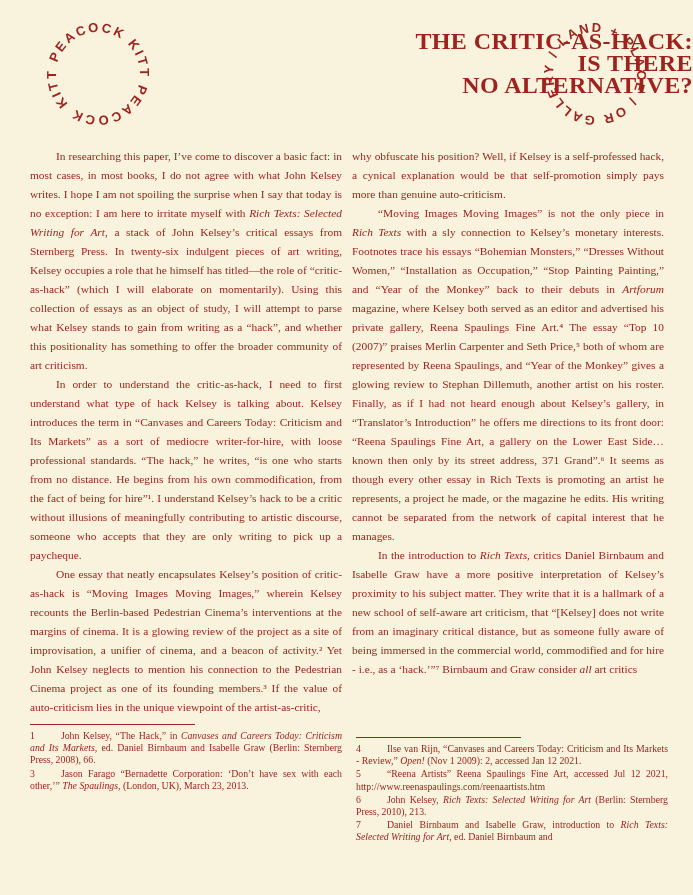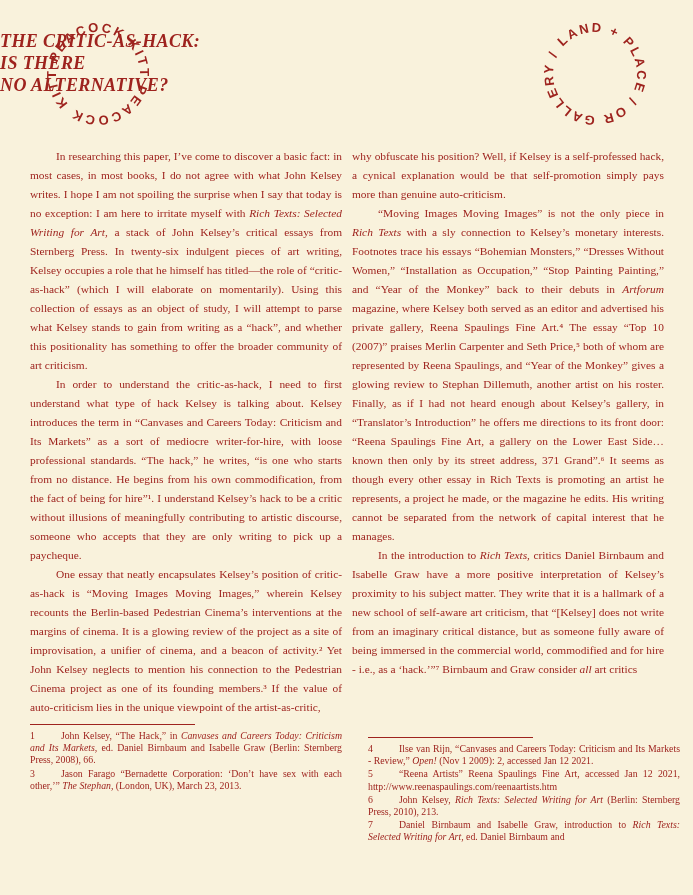--- a/index.html
+++ b/index.html
@@ -12,23 +12,23 @@
     position:relative;
     width:693px;height:895px;
     background:var(--paper);
     color:var(--ink);
     font-family:"Liberation Serif","DejaVu Serif",serif;
     overflow:hidden;
   }
   
   .title{
     position:absolute;left:0;right:0;top:30px;
-    text-align:left;
-    font-weight:bold;font-style:italic;
-    font-size:18px;line-height:22px;
+    text-align:right;
+    font-weight:bold;
+    font-size:24px;line-height:22px;
     letter-spacing:0.4px;
   }
   
   .badge{position:absolute;top:18px;}
   .badge-left{left:42px;}
   .badge-right{left:539px;}
   .badge-text{
     fill:var(--ink);
     font-family:"Liberation Sans","DejaVu Sans",sans-serif;
     font-weight:700;
@@ -46,21 +46,21 @@
   .col p{margin:0;text-indent:26px;}
   .col p.no-indent{text-indent:0;}
   i{font-style:italic;}
   
   .footnotes{
     position:absolute;width:312px;
     font-size:9.8px;line-height:12.2px;
     text-align:justify;
   }
   .fn-left{left:30px;top:724px;}
-  .fn-right{left:368px;top:737px;}
+  .fn-right{left:356px;top:737px;}
   .fn-rule{
     width:165px;height:0;
     border-top:1px solid var(--ink);
     margin-bottom:5px;
   }
   .fn{margin:0 0 1px 0;}
   .fn-num{margin-right:26px;}
 </style>
 </head>
 <body>
@@ -106,31 +106,31 @@
     <p>“Moving Images Moving Images” is not the only piece in <i>Rich Texts</i> with a sly connection to Kelsey’s monetary interests. Footnotes trace his essays “Bohemian Monsters,” “Dresses Without Women,” “Installation as Occupation,” “Stop Painting Painting,” and “Year of the Monkey” back to their debuts in <i>Artforum</i> magazine, where Kelsey both served as an editor and advertised his private gallery, Reena Spaulings Fine Art.⁴ The essay “Top 10 (2007)” praises Merlin Carpenter and Seth Price,⁵ both of whom are represented by Reena Spaulings, and “Year of the Monkey” gives a glowing review to Stephan Dillemuth, another artist on his roster. Finally, as if I had not heard enough about Kelsey’s gallery, in “Translator’s Introduction” he offers me directions to its front door: “Reena Spaulings Fine Art, a gallery on the Lower East Side… known then only by its street address, 371 Grand”.⁶ It seems as though every other essay in Rich Texts is promoting an artist he represents, a project he made, or the magazine he edits. His writing cannot be separated from the network of capital interest that he manages.</p>
     <p>In the introduction to <i>Rich Texts,</i> critics Daniel Birnbaum and Isabelle Graw have a more positive interpretation of Kelsey’s proximity to his subject matter. They write that it is a hallmark of a new school of self-aware art criticism, that “[Kelsey] does not write from an imaginary critical distance, but as someone fully aware of being immersed in the commercial world, commodified and for hire - i.e., as a ‘hack.’”⁷ Birnbaum and Graw consider <i>all</i> art critics</p>
   </section>
 
   <aside class="footnotes fn-left">
     <div class="fn-rule"></div>
     <div class="fn">
       <span class="fn-num">1</span><span class="fn-text">John Kelsey, “The Hack,” in <i>Canvases and Careers Today: Criticism and Its Markets,</i> ed. Daniel Birnbaum and Isabelle Graw (Berlin: Sternberg Press, 2008), 66.</span>
     </div>
     <div class="fn">
-      <span class="fn-num">3</span><span class="fn-text">Jason Farago “Bernadette Corporation: ‘Don’t have sex with each other,’” <i>The Stephan,</i> (London, UK), March 23, 2013.</span>
+      <span class="fn-num">3</span><span class="fn-text">Jason Farago “Bernadette Corporation: ‘Don’t have sex with each other,’” <i>The Spaulings,</i> (London, UK), March 23, 2013.</span>
     </div>
   </aside>
 
   <aside class="footnotes fn-right">
     <div class="fn-rule"></div>
     <div class="fn">
       <span class="fn-num">4</span><span class="fn-text">Ilse van Rijn, “Canvases and Careers Today: Criticism and Its Markets - Review,” <i>Open!</i> (Nov 1 2009): 2, accessed Jan 12 2021.</span>
     </div>
     <div class="fn">
-      <span class="fn-num">5</span><span class="fn-text">“Reena Artists” Reena Spaulings Fine Art, accessed Jan 12 2021, http://www.reenaspaulings.com/reenaartists.htm</span>
+      <span class="fn-num">5</span><span class="fn-text">“Reena Artists” Reena Spaulings Fine Art, accessed Jul 12 2021, http://www.reenaspaulings.com/reenaartists.htm</span>
     </div>
     <div class="fn">
       <span class="fn-num">6</span><span class="fn-text">John Kelsey, <i>Rich Texts: Selected Writing for Art</i> (Berlin: Sternberg Press, 2010), 213.</span>
     </div>
     <div class="fn">
       <span class="fn-num">7</span><span class="fn-text">Daniel Birnbaum and Isabelle Graw, introduction to <i>Rich Texts: Selected Writing for Art,</i> ed. Daniel Birnbaum and</span>
     </div>
   </aside>
 
 </div>

